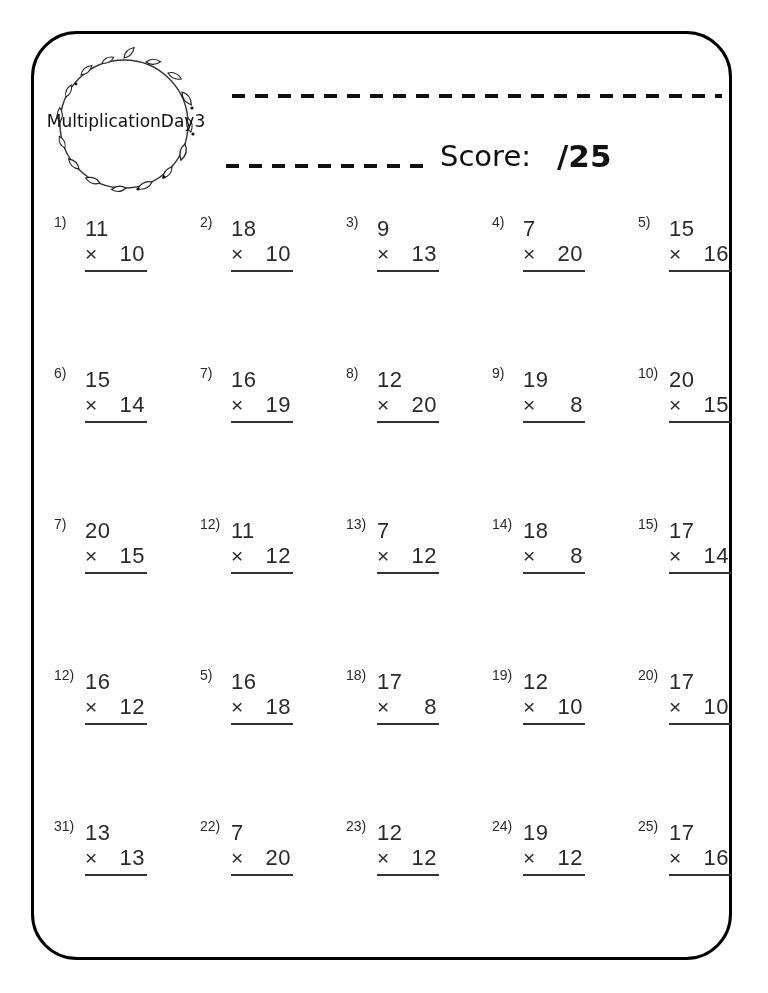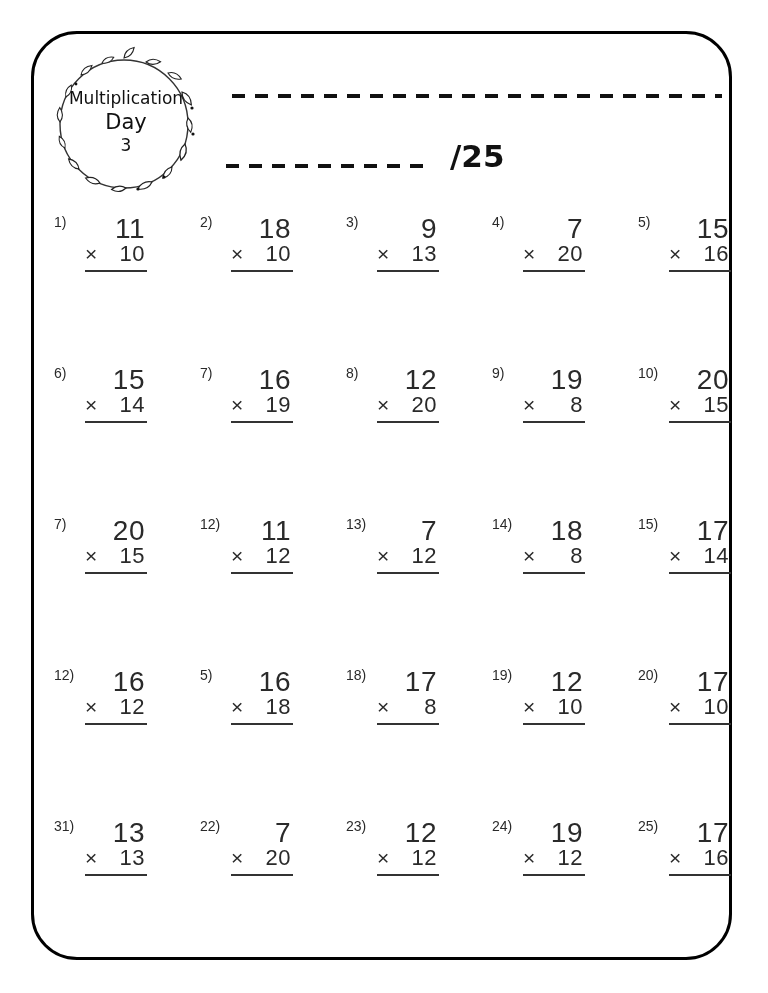--- a/index.html
+++ b/index.html
@@ -9,25 +9,25 @@
   }
   .sheet-border{
     position:absolute;left:31px;top:31px;width:701px;height:929px;
     border:3px solid #000;border-radius:46px;box-sizing:border-box;
   }
   
   .badge{position:absolute;left:46px;top:42px;width:160px;height:160px;}
   .badge svg{position:absolute;left:0;top:0;}
   .badge-text{
     position:absolute;left:0;top:0;width:160px;height:160px;
-    display:flex;flex-direction:column;align-items:center;justify-content:center;
+    display:flex;flex-direction:row;align-items:center;justify-content:center;
     font-family:"DejaVu Sans", sans-serif;line-height:1.25;color:#111;
   }
   .badge-line1{font-size:17px;}
-  .badge-line2{font-size:21px;}
+  .badge-line2{font-size:17px;}
   .badge-line3{font-size:17px;}
   
   .hdr-row{position:absolute;display:flex;align-items:flex-end;
     font-family:"DejaVu Sans", sans-serif;color:#111;}
   .name-row{left:222px;top:64px;width:500px;height:42px;}
   .time-row{left:222px;top:134px;width:500px;height:42px;}
   .hdr-label{font-size:29px;line-height:40px;white-space:nowrap;}
   .dash-line{
     height:4px;margin-bottom:8px;
     background:repeating-linear-gradient(90deg,#111 0 13px,transparent 13px 23px);
@@ -38,21 +38,21 @@
   .score-value{font-size:31px;line-height:40px;margin-left:26px;font-weight:bold;}
   
   .problems{
     position:absolute;left:54px;top:214px;
     display:grid;grid-template-columns:repeat(5,146px);grid-auto-rows:151px;
   }
   .problem{position:relative;color:#2a2a2a;}
   .pnum{position:absolute;left:0;top:0;font-size:14px;line-height:16px;}
   .work{position:absolute;left:31px;top:2px;width:62px;}
   .top-operand{
-    text-align:right;font-size:28px;line-height:25px;padding-right:2px;
+    text-align:left;font-size:22px;line-height:25px;padding-right:2px;
     letter-spacing:0.5px;
   }
   .bottom-row{
     display:flex;justify-content:space-between;align-items:baseline;
     font-size:22px;line-height:25px;padding:0 2px 4px 0;
     border-bottom:2.5px solid #333;letter-spacing:0.5px;
   }
   .times{font-size:21px;}
 </style>
 </head>
@@ -98,20 +98,21 @@
     <span class="badge-line3">3</span>
   </div>
 </div>
 
 <div class="hdr-row name-row">
   <div class="dash-line name-dashes"></div>
 </div>
 
 <div class="hdr-row time-row">
   <div class="dash-line time-dashes"></div>
+  <span class="hdr-label score-label">Score:</span>
   <span class="score-value">/25</span>
 </div>
 
 <div class="problems">
   <div class="problem">
     <span class="pnum">1)</span>
     <div class="work">
       <div class="top-operand">11</div>
       <div class="bottom-row">
         <span class="times">×</span>

